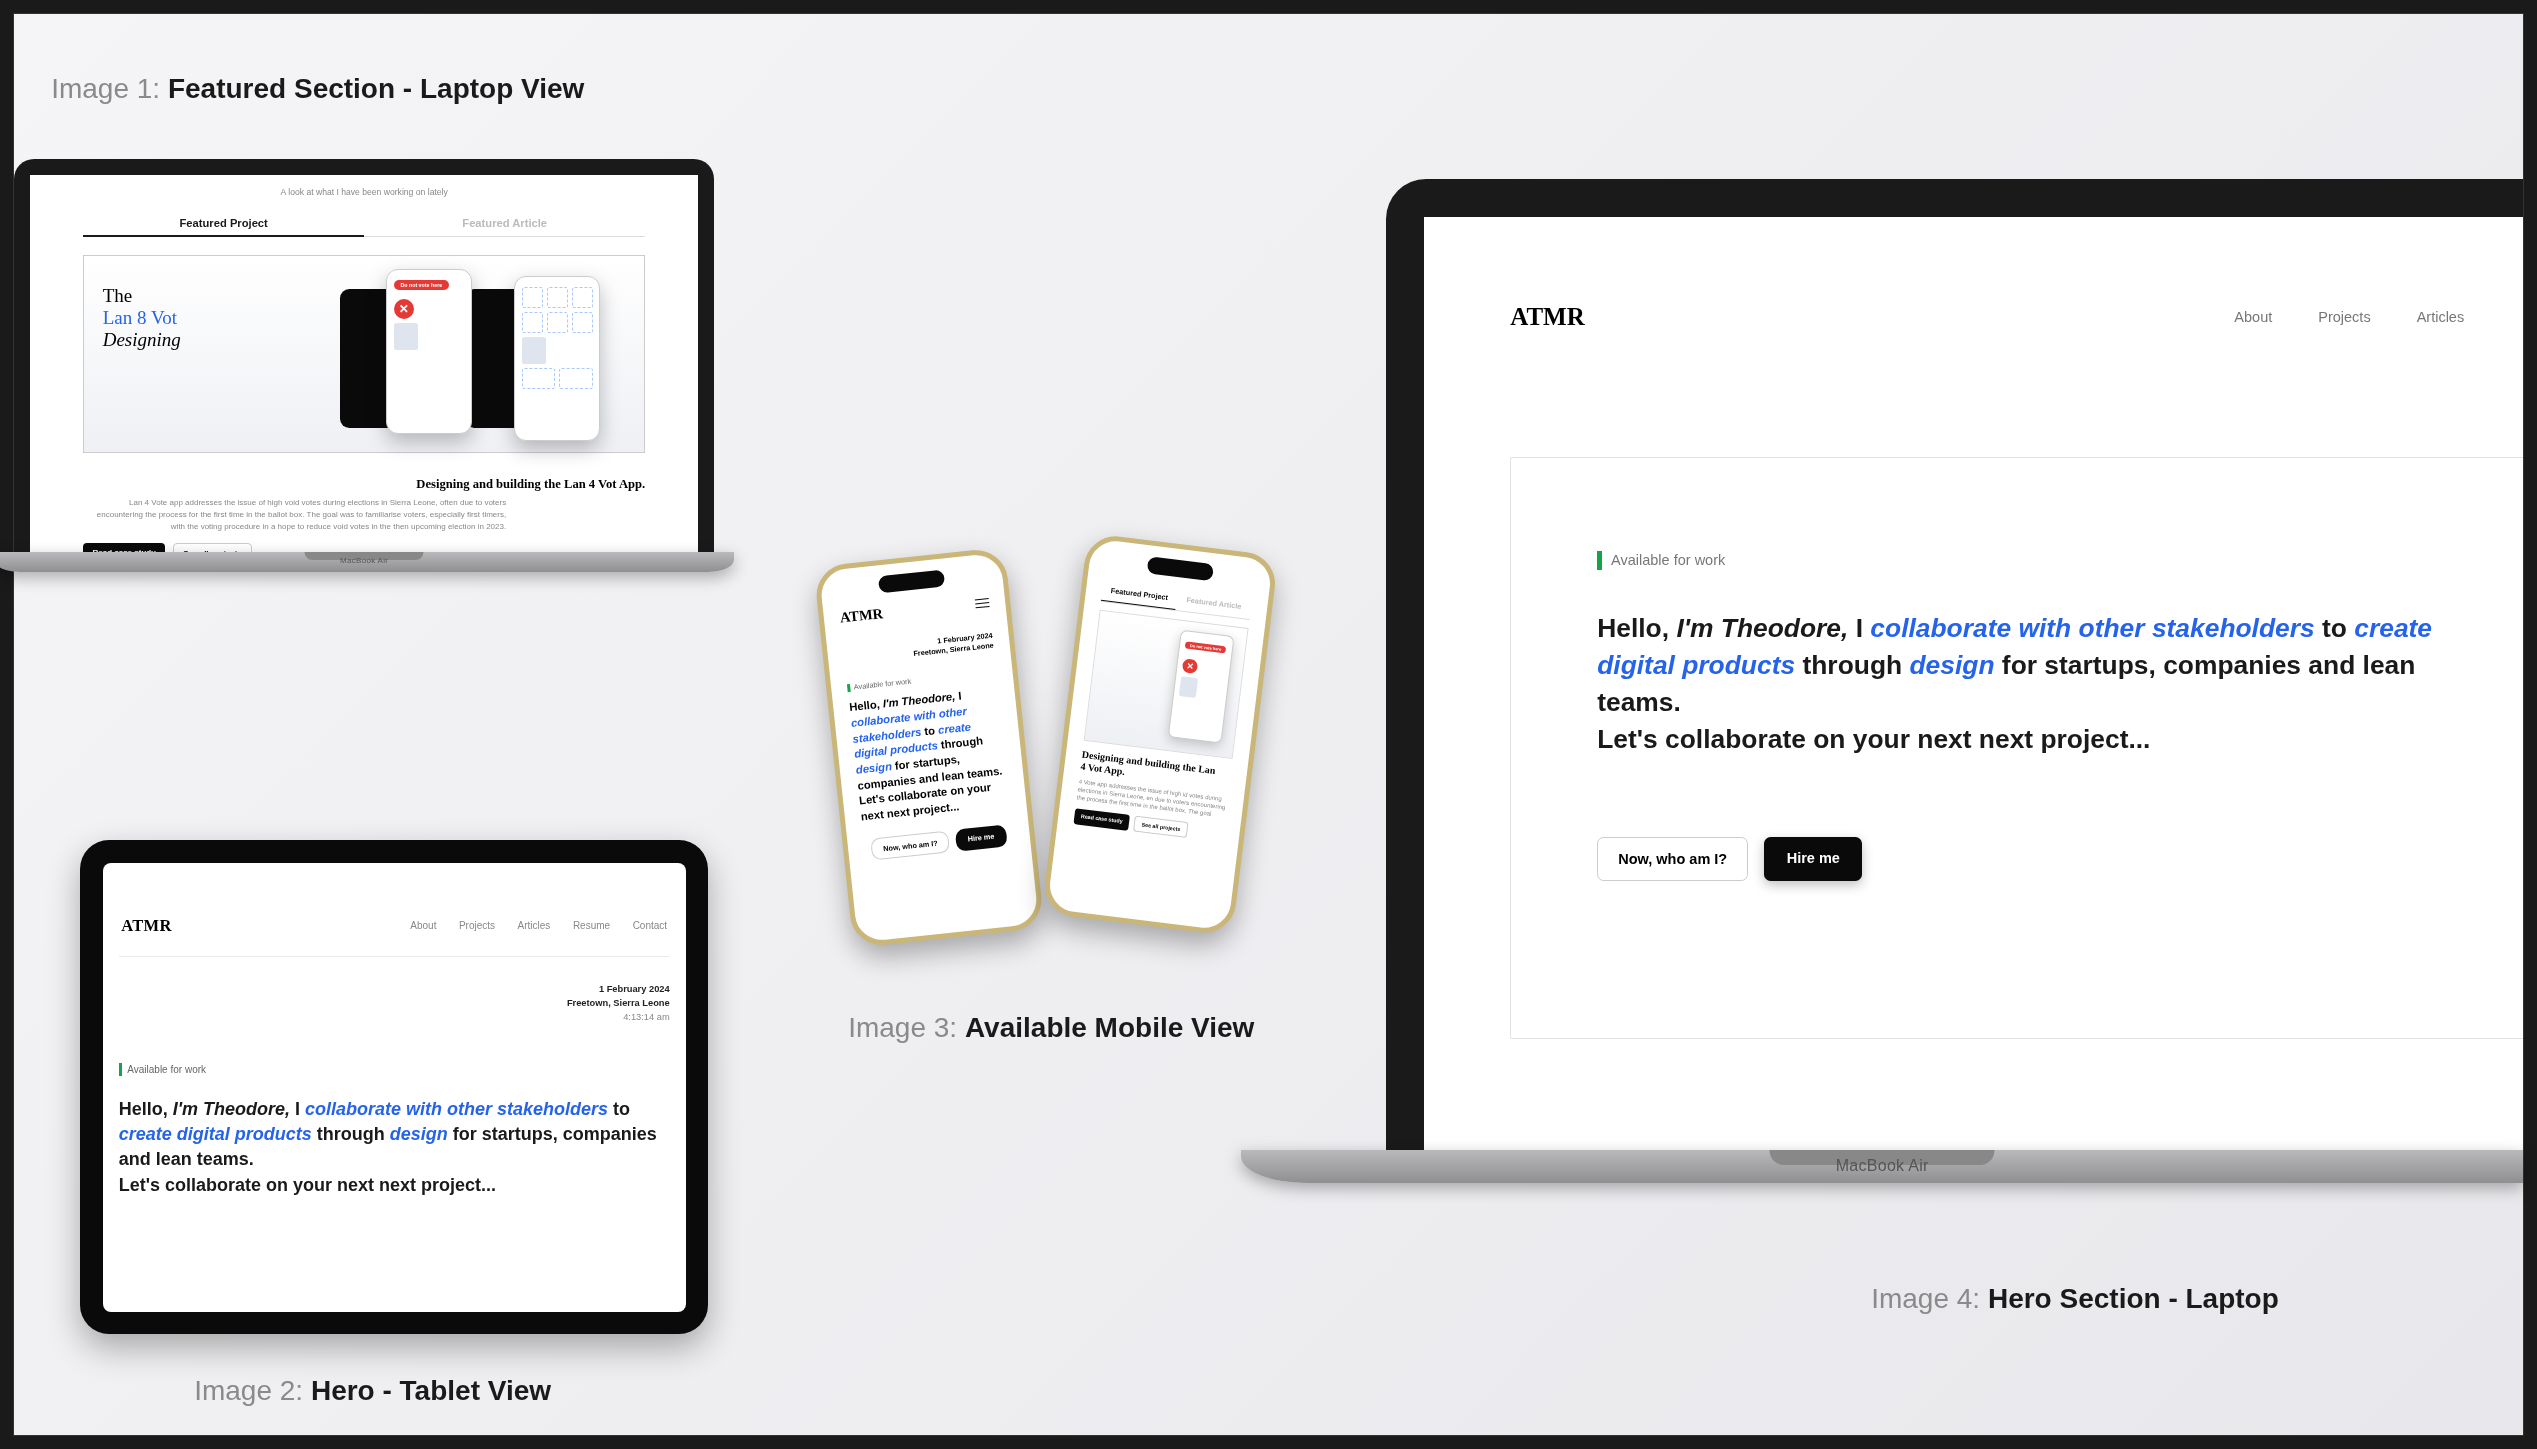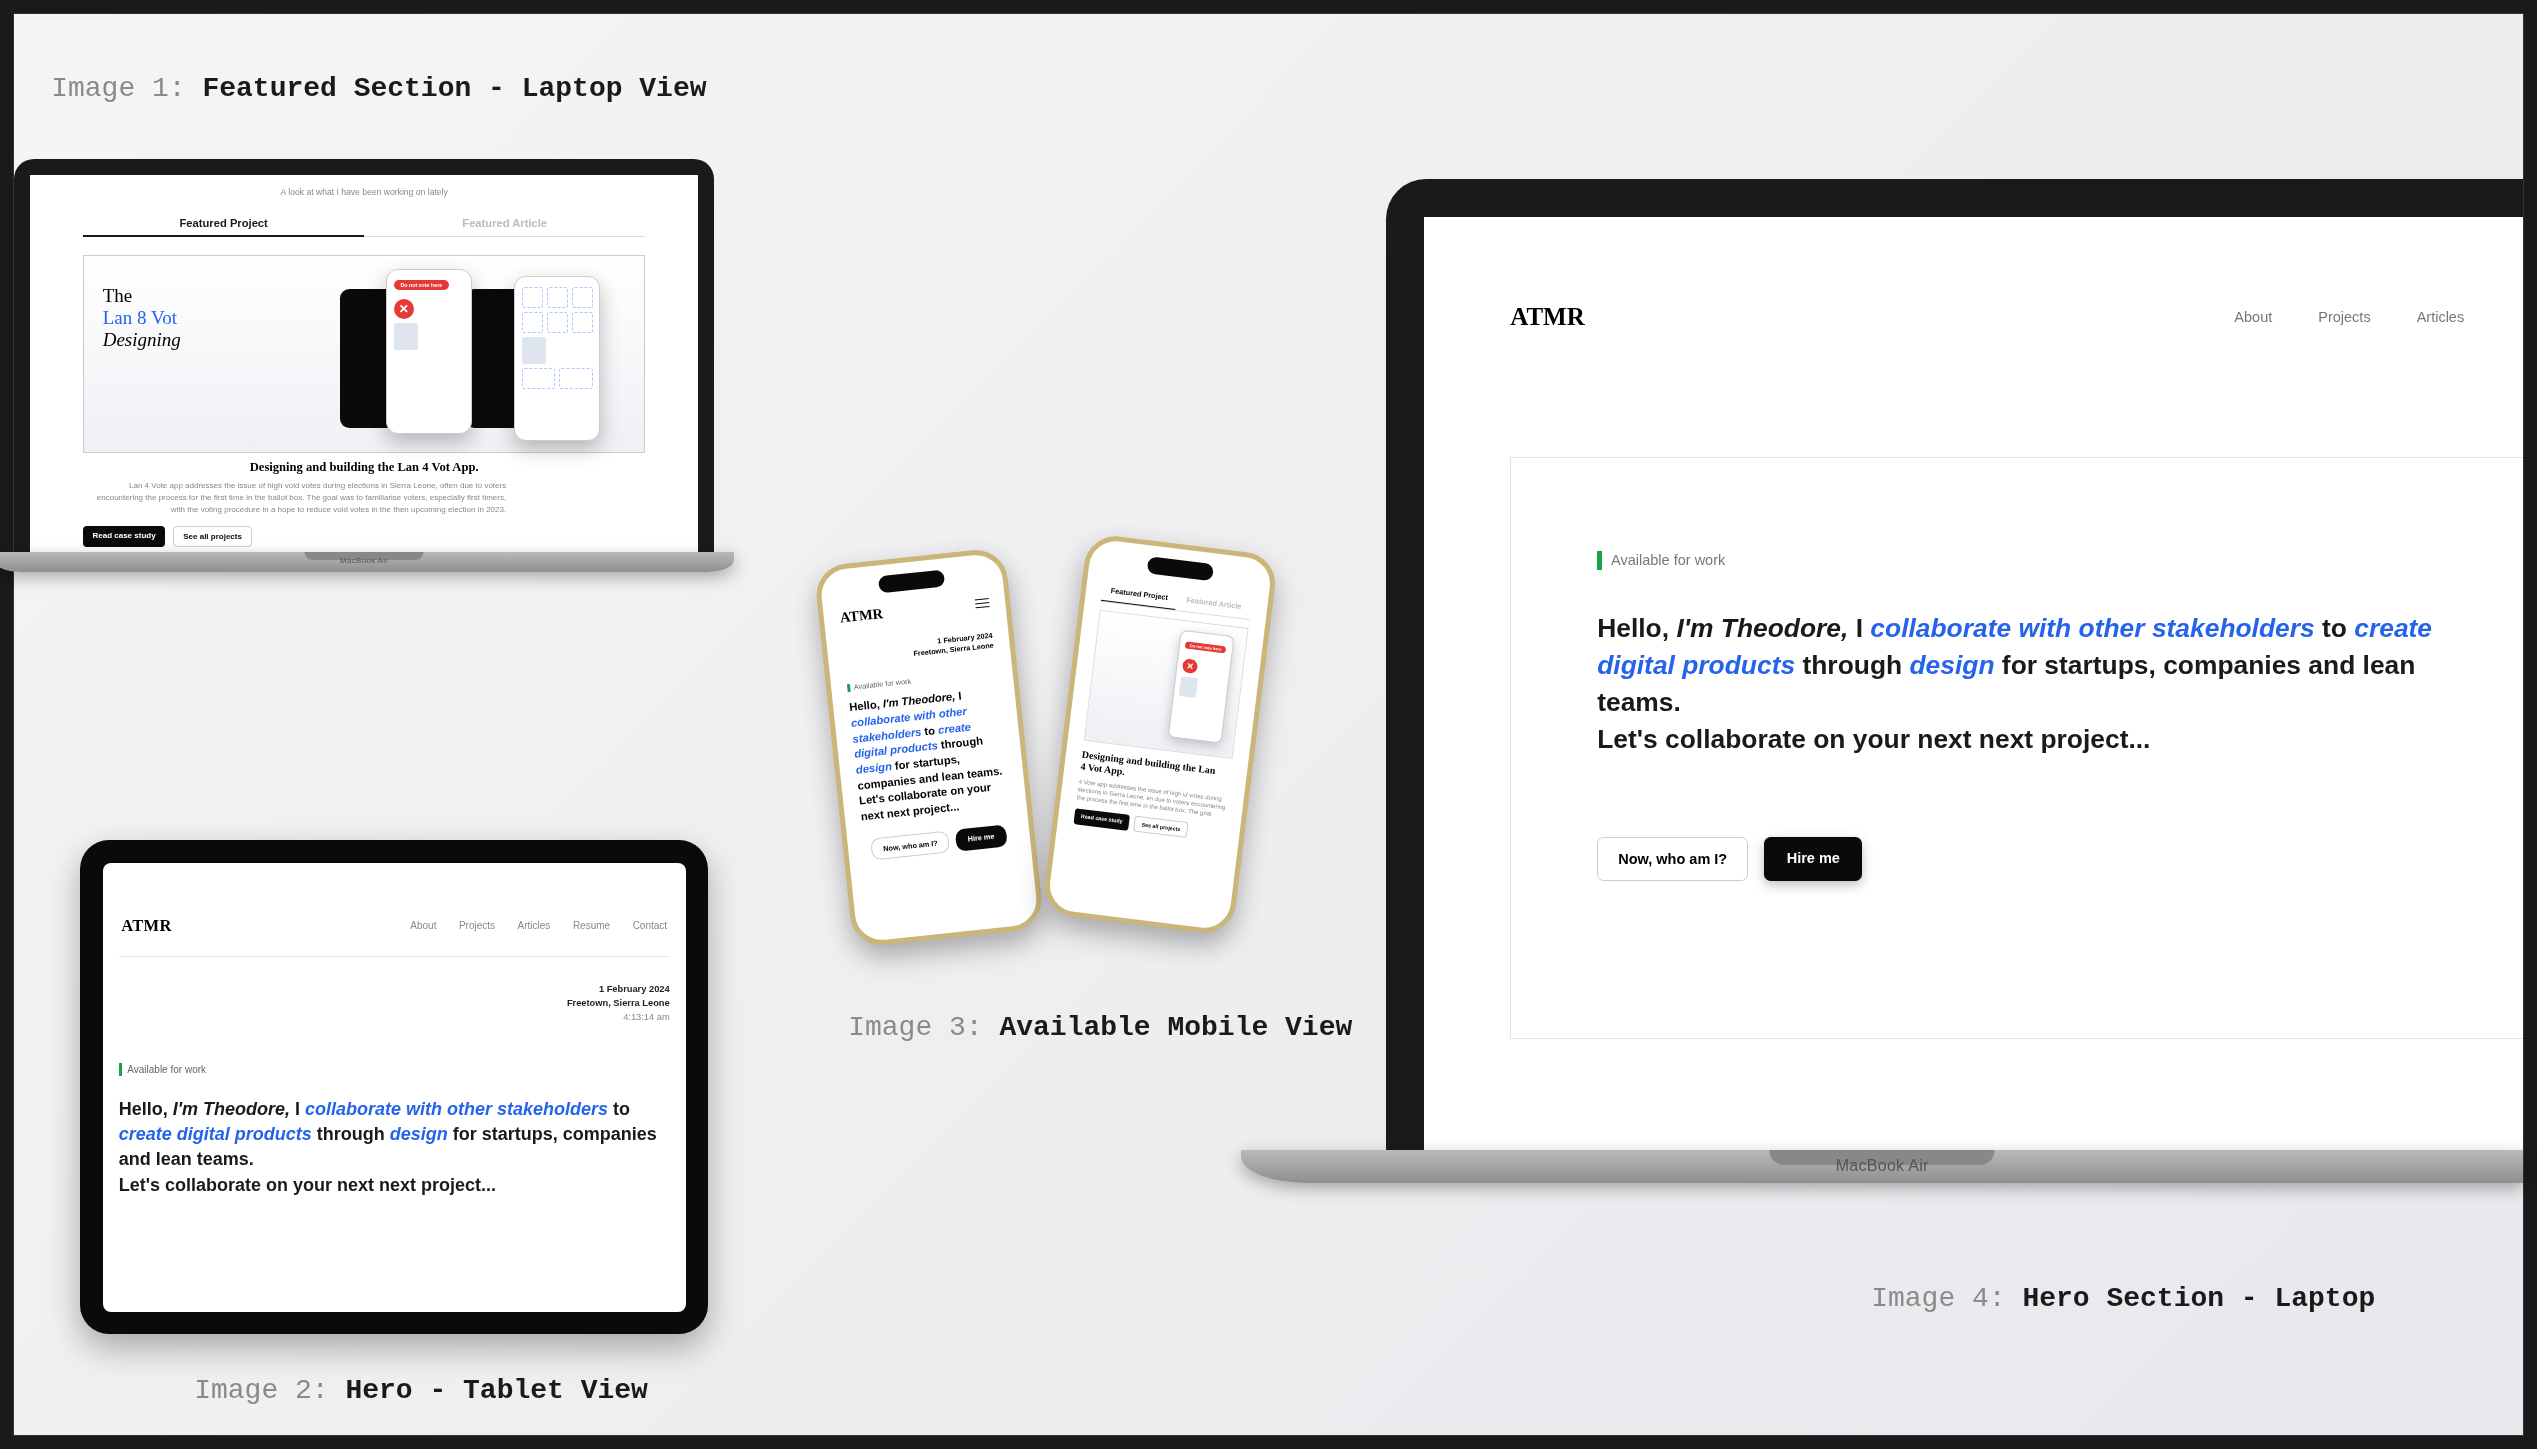--- a/index.html
+++ b/index.html
@@ -16,21 +16,20 @@
       height: 1423px;
       background: linear-gradient(135deg, #f5f5f7 0%, #e8e8ec 100%);
       border: 1.3px solid #333;
       position: relative;
     }
     .caption {
       position: absolute;
       font-size: 28px;
       font-weight: 400;
       color: #8a8a8a;
-      font-family: Liberation Mono, monospace;
     }
     .caption .bold { color: #1a1a1a; font-weight: 700; }
 
     
     .image1-caption { top: 59px; left: 37px; }
     .laptop1 {
       position: absolute;
       top: 145px;
       left: 0;
       width: 700px;
@@ -98,21 +97,21 @@
     .bg-phone.p1 { left: 26.4px; }
     .bg-phone.p2 { left: 152px; }
     .fg-phone { position: absolute; width: 86px; height: 165px; border-radius: 12px; background: #fff; border: 0.7px solid #ccc; box-shadow: 0 8px 20px rgba(0,0,0,.25); padding: 6.6px; }
     .fg-phone.fp1 { left: 73px; top: 0; }
     .fg-phone.fp2 { left: 201px; top: 6.6px; }
     .warn-pill { background: #e53935; color: #fff; font-size: 5.3px; font-weight: 700; border-radius: 6.6px; padding: 2px 6.6px; display: inline-block; margin-bottom: 5.3px; }
     .x-badge { width: 20px; height: 20px; border-radius: 50%; background: #e53935; color: #fff; display: flex; align-items: center; justify-content: center; font-weight: 700; font-size: 12px; margin: 4px 0; }
     .tiny-row { display: flex; gap: 4px; margin-top: 4px; }
     .tiny-tile { flex: 1; height: 21px; border: 0.7px dashed #a8c8ff; border-radius: 2.6px; }
     .avatar-tile { width: 24px; height: 26.4px; background: #dfe5ee; border-radius: 2.6px; margin: 4px 0; }
-    .project-title { text-align: center; font-weight: 700; margin-top: 7px; font-size: 12.6px; font-family: Georgia, serif; }
+    .project-title { text-align: right; font-weight: 700; margin-top: 24px; font-size: 12.6px; font-family: Georgia, serif; }
     .project-desc { text-align: right; color: #888; font-size: 8px; line-height: 1.5; margin-top: 5.3px; max-width: 423px; }
     .btn-row { display: flex; gap: 8px; margin-top: 9.3px; }
     .btn-dark { background: #0a0a0a; color: #fff; border-radius: 4px; padding: 5.3px 9.3px; font-size: 8px; font-weight: 600; }
     .btn-outline { background: #fff; color: #0a0a0a; border: 0.7px solid #ccc; border-radius: 4px; padding: 5.3px 9.3px; font-size: 8px; font-weight: 600; }
 
     
     .image2-caption { top: 1361px; left: 180px; }
     .tablet {
       position: absolute;
       left: 66px;

